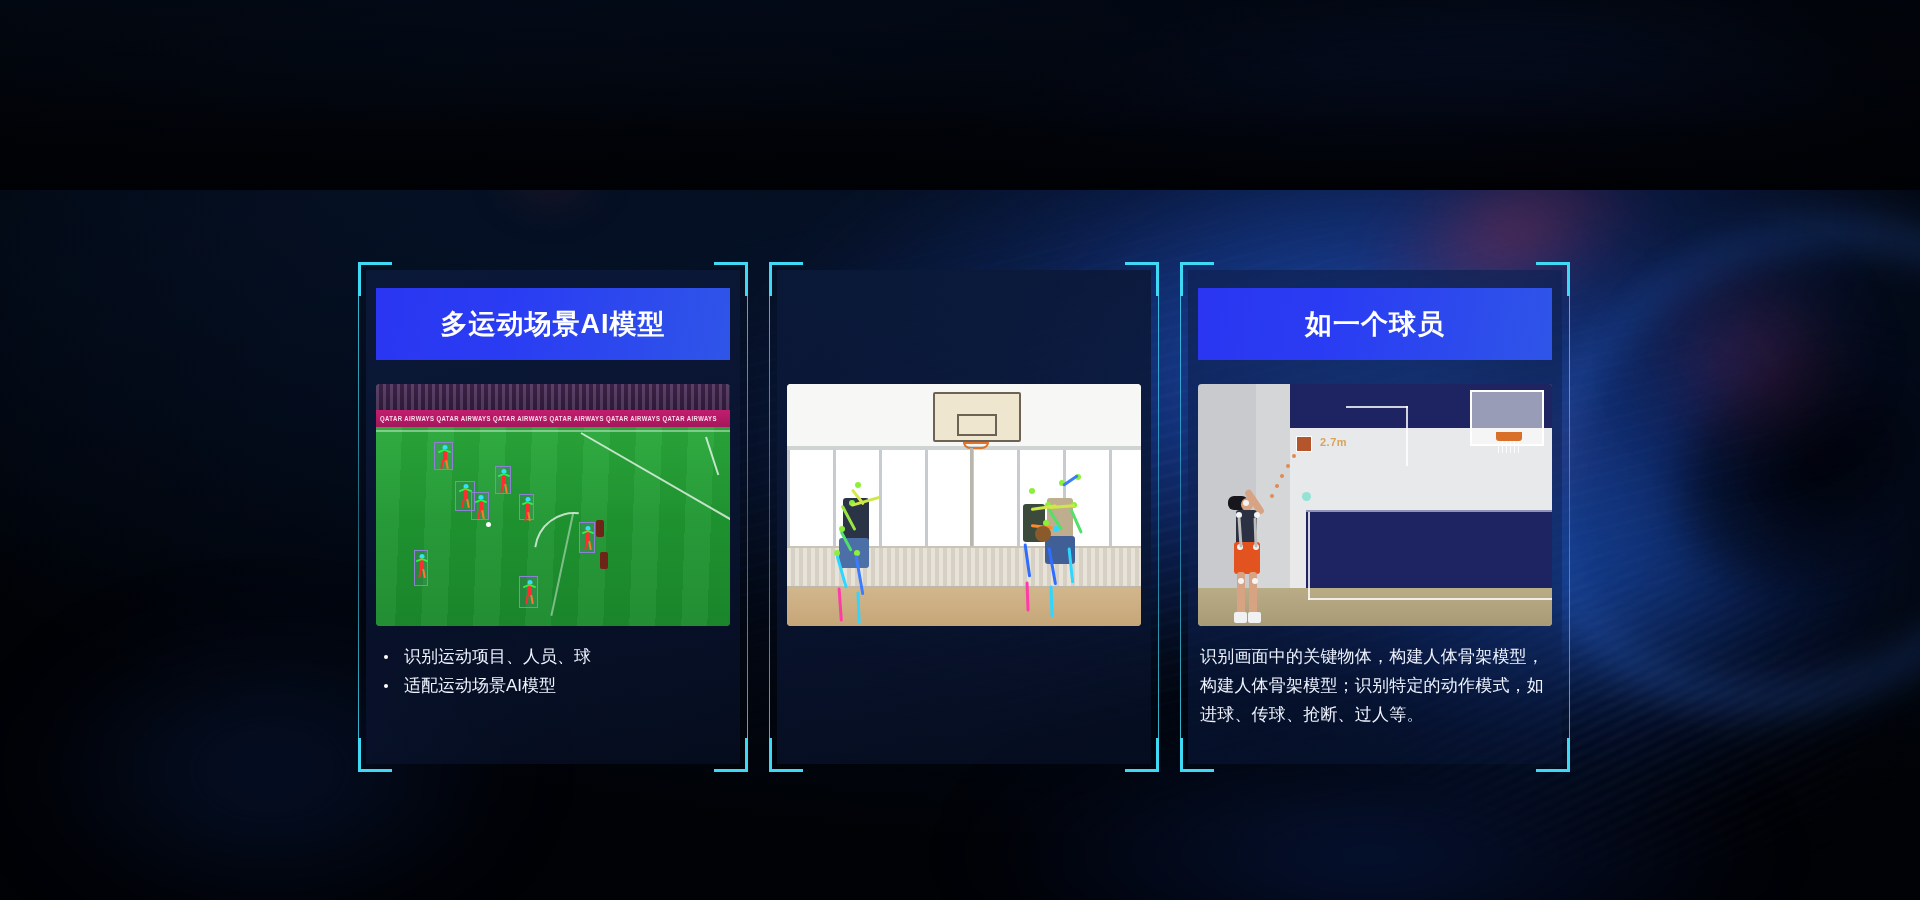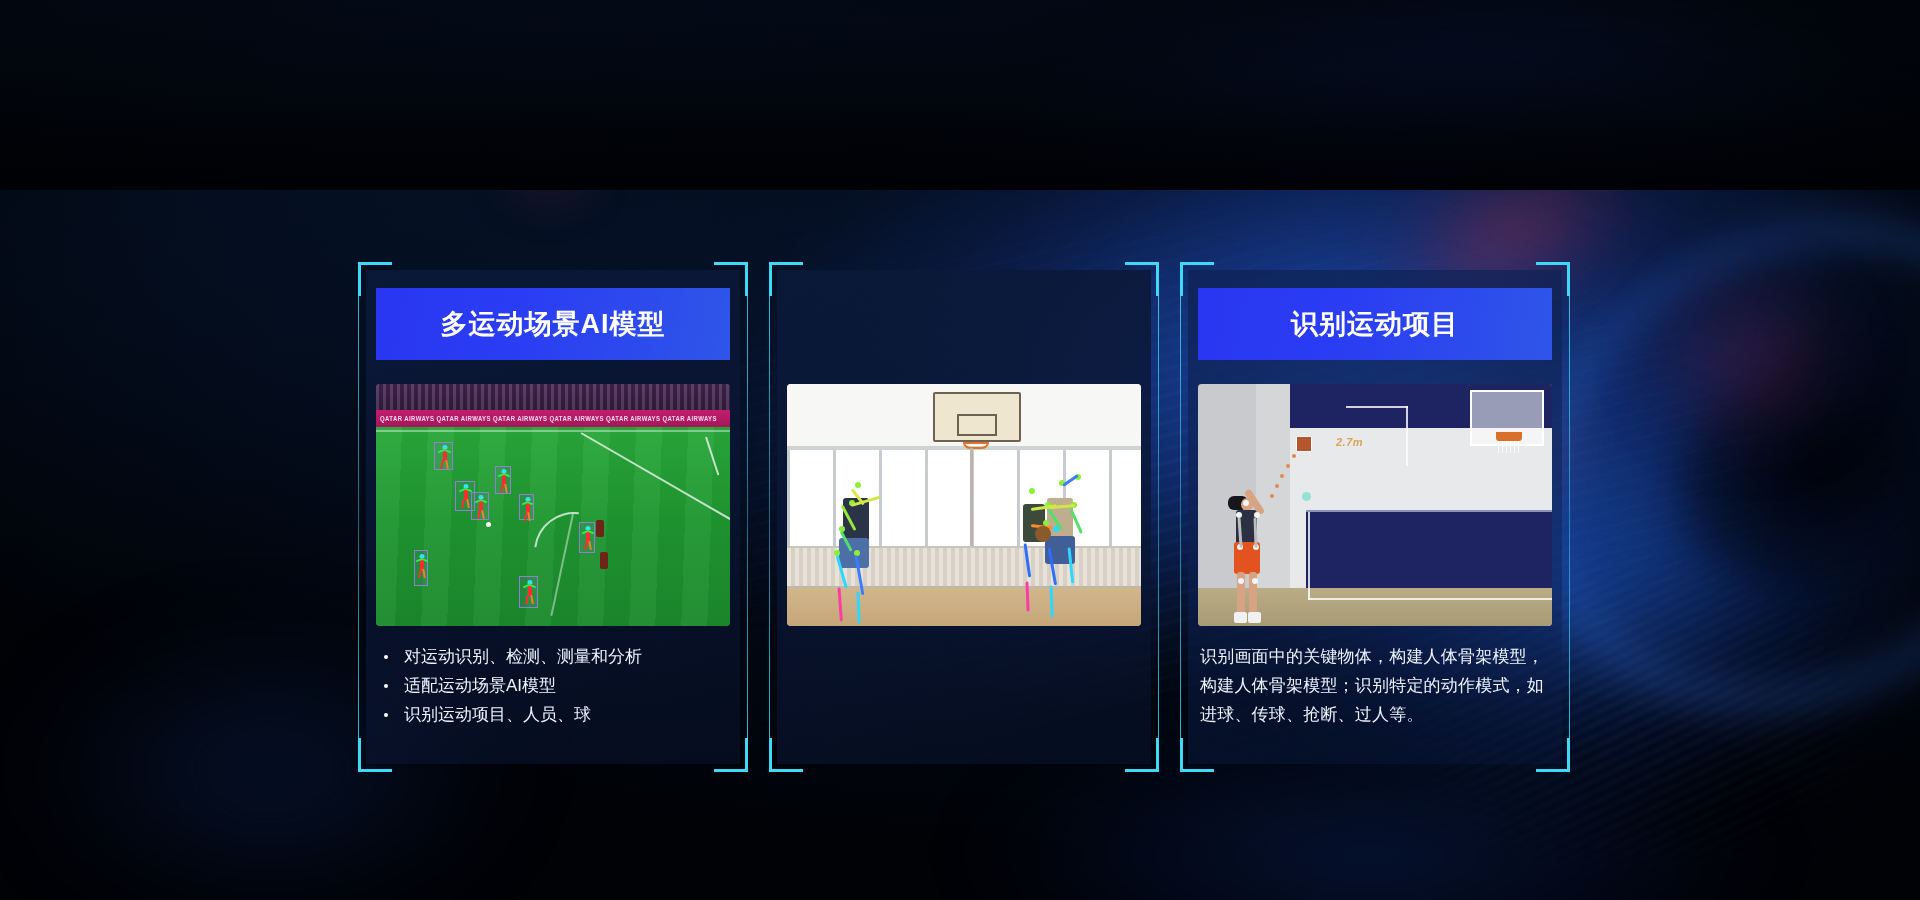--- a/index.html
+++ b/index.html
@@ -490,23 +490,22 @@
             </div>
 
             <div class="plain-player" style="left:220px;top:136px;"></div>
             <div class="plain-player" style="left:224px;top:168px;"></div>
             <div class="ball" style="left:110px;top:138px;"></div>
           </div>
         </div>
 
         <div class="body">
           <ul class="bullets">
-            <li>对运动识别、检测、测量和分析</li>
+            <li>识别运动项目、人员、球</li>
             <li>适配运动场景AI模型</li>
-            <li>识别运动项目、人员、球</li>
           </ul>
         </div>
       </div>
     </div>
 
     <div class="card card-2">
       <div class="rail left"></div>
       <div class="rail right"></div>
       <div class="bracket tl"></div>
       <div class="bracket tr"></div>
@@ -584,21 +583,21 @@
       <div class="rail left"></div>
       <div class="rail right"></div>
       <div class="bracket tl"></div>
       <div class="bracket tr"></div>
       <div class="bracket bl"></div>
       <div class="bracket br"></div>
 
       <div class="panel">
 
         <div class="title-bar">
-          <span class="title-text">识别运动项目</span>
+          <span class="title-text">如一个球员</span>
         </div>
 
         <div class="media">
           <div class="gym3">
             <div class="g3-topnavy"></div>
             <div class="g3-topnavy2"></div>
             <div class="g3-wallwhite"></div>
             <div class="g3-pad"></div>
             <div class="g3-col2"></div>
             <div class="g3-col"></div>
@@ -607,21 +606,21 @@
             <div class="g3-board"></div>
             <div class="g3-rim"></div>
             <div class="g3-net"></div>
 
             <div class="g3-hudline" style="left:148px;top:22px;width:62px;height:1.5px;"></div>
             <div class="g3-hudline" style="left:208px;top:22px;width:1.5px;height:60px;"></div>
             <div class="g3-hudline" style="left:110px;top:128px;width:1.5px;height:88px;"></div>
             <div class="g3-hudline" style="left:110px;top:214px;width:248px;height:1.5px;"></div>
 
             <div class="g3-tracebox" style="left:98px;top:52px;"></div>
-            <span class="g3-label" style="left:138px;top:52px;font-style:italic;">2.7m</span>
+            <span class="g3-label" style="left:122px;top:52px;">2.7m</span>
 
             <div class="g3-traj">
               <i style="left:94px;top:70px;"></i>
               <i style="left:88px;top:80px;"></i>
               <i style="left:82px;top:90px;"></i>
               <i style="left:77px;top:100px;"></i>
               <i style="left:72px;top:110px;"></i>
             </div>
             <div class="g3-marker" style="left:104px;top:108px;"></div>
 

